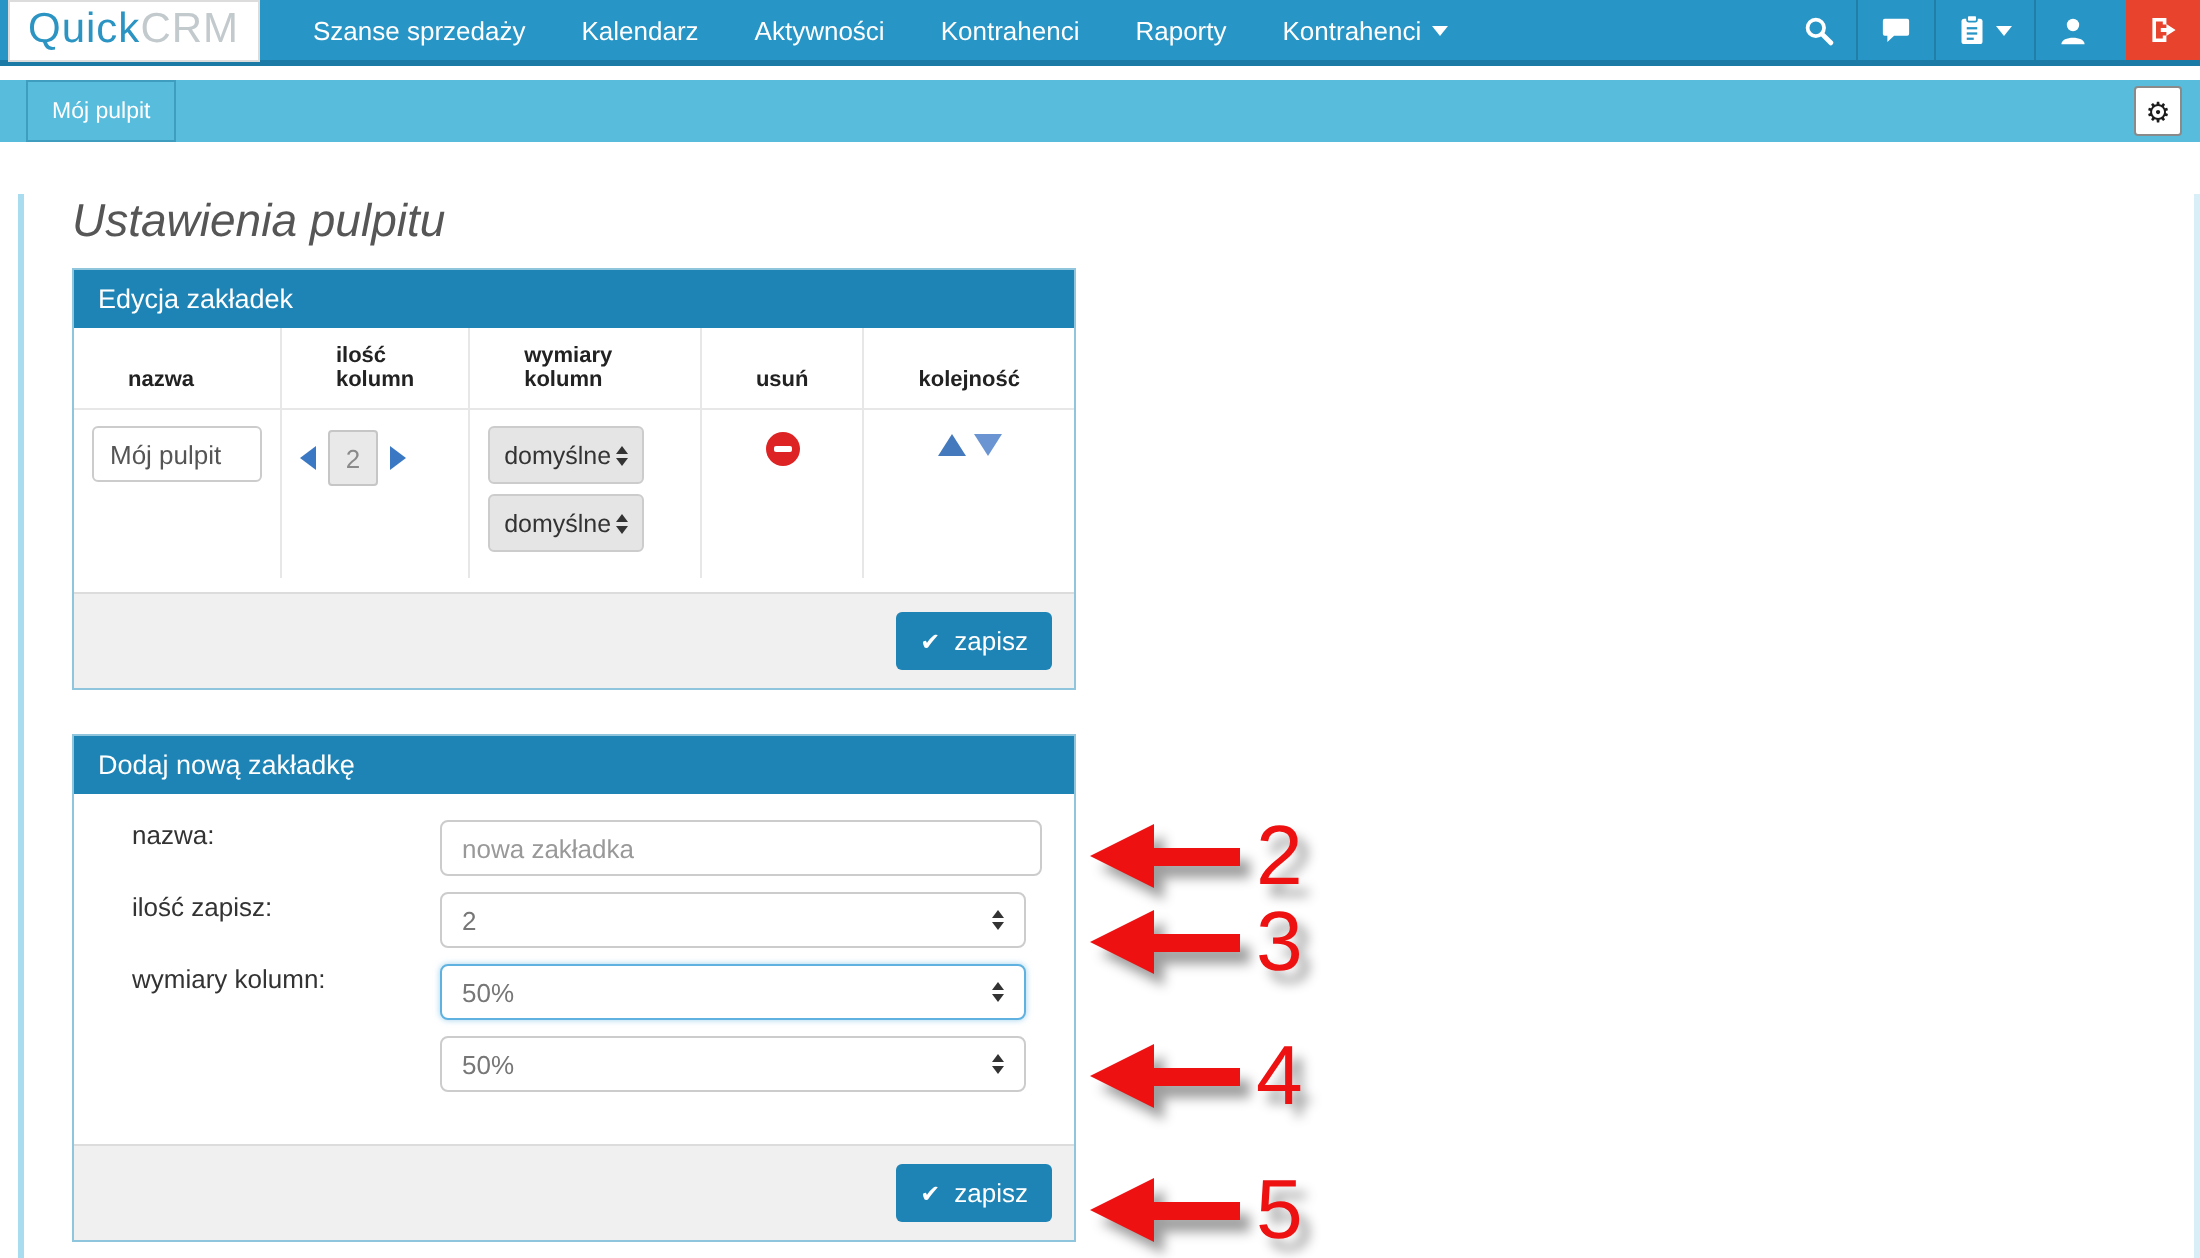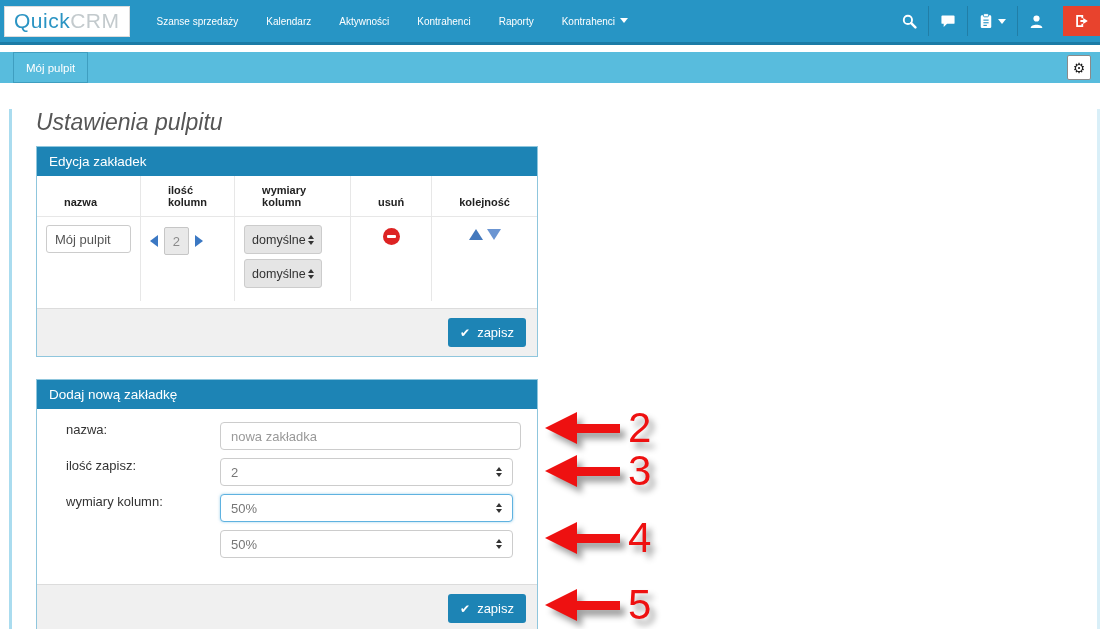--- a/index.html
+++ b/index.html
@@ -1,27 +1,27 @@
 <!DOCTYPE html>
 <html><head>
 <meta charset="utf-8">
 <style>
   * { box-sizing: border-box; margin: 0; padding: 0; }
   html,body { width:1100px; height:629px; background:#fff; overflow:hidden;
               font-family:"Liberation Sans", sans-serif; }
 
   
-  .navbar { height:45px; background:#2795c5; border-bottom:3px solid #1b7ba6;
+  .navbar { height:33px; background:#2795c5; border-bottom:3px solid #1b7ba6;
             display:flex; align-items:center; }
   .logo { background:#fff; border:1px solid #dcdcdc; margin-left:4px; padding:0 9px 2px;
           font-size:21px; font-weight:300; letter-spacing:.5px; line-height:27px; }
   .logo .p1 { color:#2b94c3; }
   .logo .p2 { color:#c3cacd; }
   .nav-items { display:flex; margin-left:13px; }
-  .nav-item { color:#fff; font-size:10px; padding:0 14px; cursor:pointer; white-space:nowrap; }
+  .nav-item { color:#fff; font-size:13px; padding:0 14px; cursor:pointer; white-space:nowrap; }
   .caret-down { display:inline-block; width:0; height:0; margin-left:5px; vertical-align:2px;
                 border-left:4px solid transparent; border-right:4px solid transparent;
                 border-top:5px solid #fff; }
   .nav-right { margin-left:auto; display:flex; align-items:center; height:30px; }
   .icon-btn { height:30px; display:flex; align-items:center; padding:0 11px;
               border-left:1px solid rgba(0,0,0,.15); cursor:pointer; }
   .icon-btn:first-child { border-left:none; }
   .logout-btn { width:37px; height:30px; background:#e8432d; display:flex;
                 align-items:center; justify-content:center; margin-left:8px; cursor:pointer; }
 

